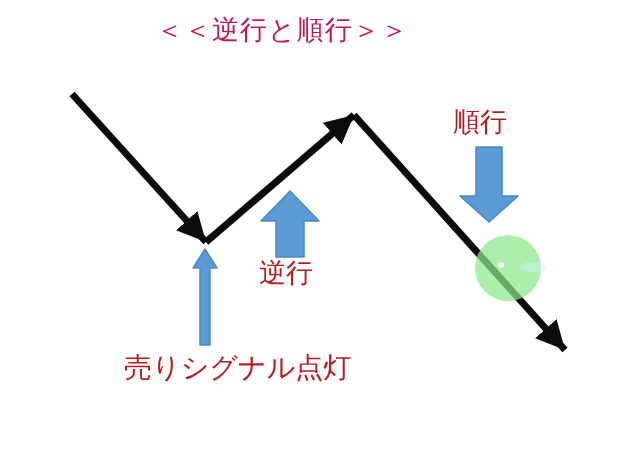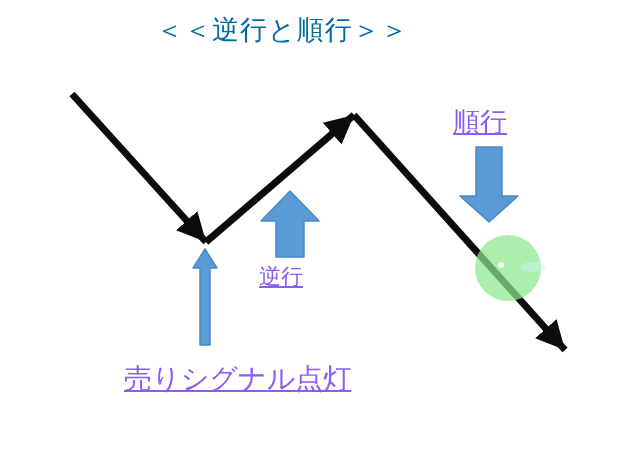--- a/index.html
+++ b/index.html
@@ -19,35 +19,35 @@
     left:0;top:0;
   }
   .txt{
     position:absolute;
     white-space:nowrap;
     line-height:1.2;
   }
   .title{
     left:156px;top:14px;
     font-size:27px;
-    color:#0369a1;
+    color:#be185d;
     letter-spacing:1px;
   }
-  .red{color:#8b5cf6;text-decoration:underline;}
+  .red{color:#b91c1c;}
   .label-retro{
-    left:259px;top:264px;
-    font-size:22px;
+    left:259px;top:257px;
+    font-size:27px;
   }
   .label-pro{
     left:453px;top:106px;
     font-size:27px;
   }
   .annotation{
     position:absolute;
-    left:124px;top:362px;
+    left:124px;top:351px;
     font-size:28px;
     line-height:34px;
     white-space:nowrap;
   }
   .blue-shape{
     stroke:#4a8ac4;
     stroke-width:1.5;
     stroke-linejoin:round;
   }
   .zig{

